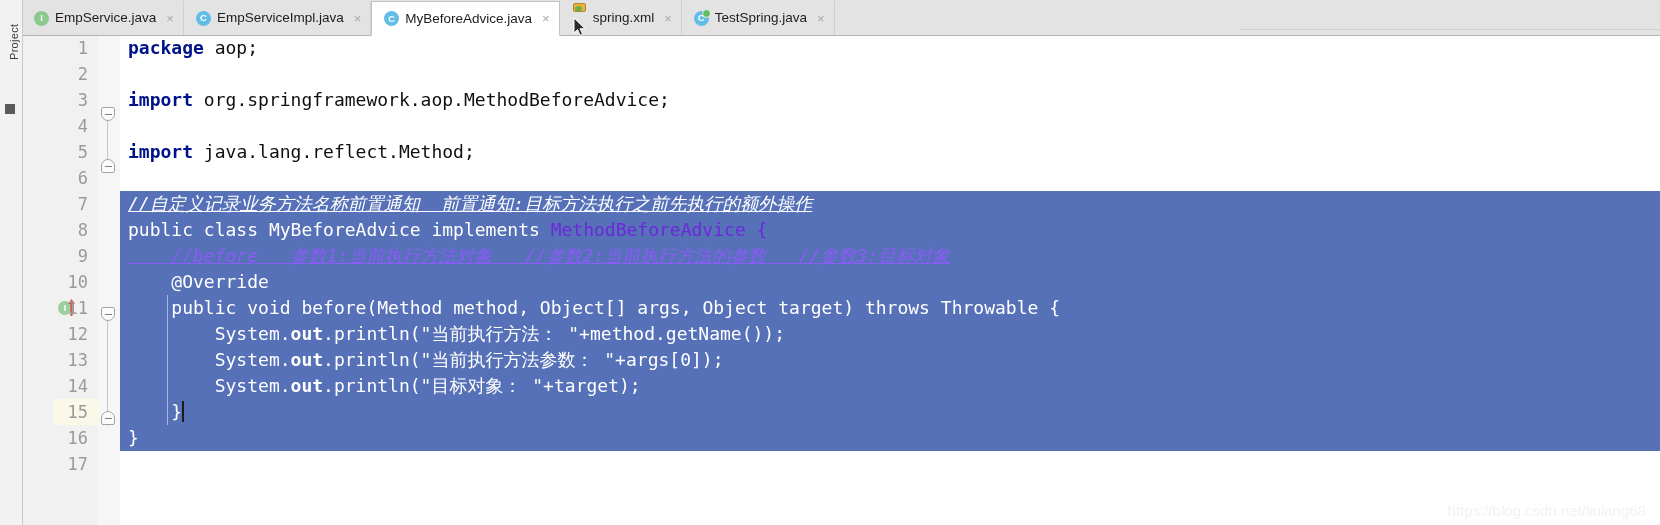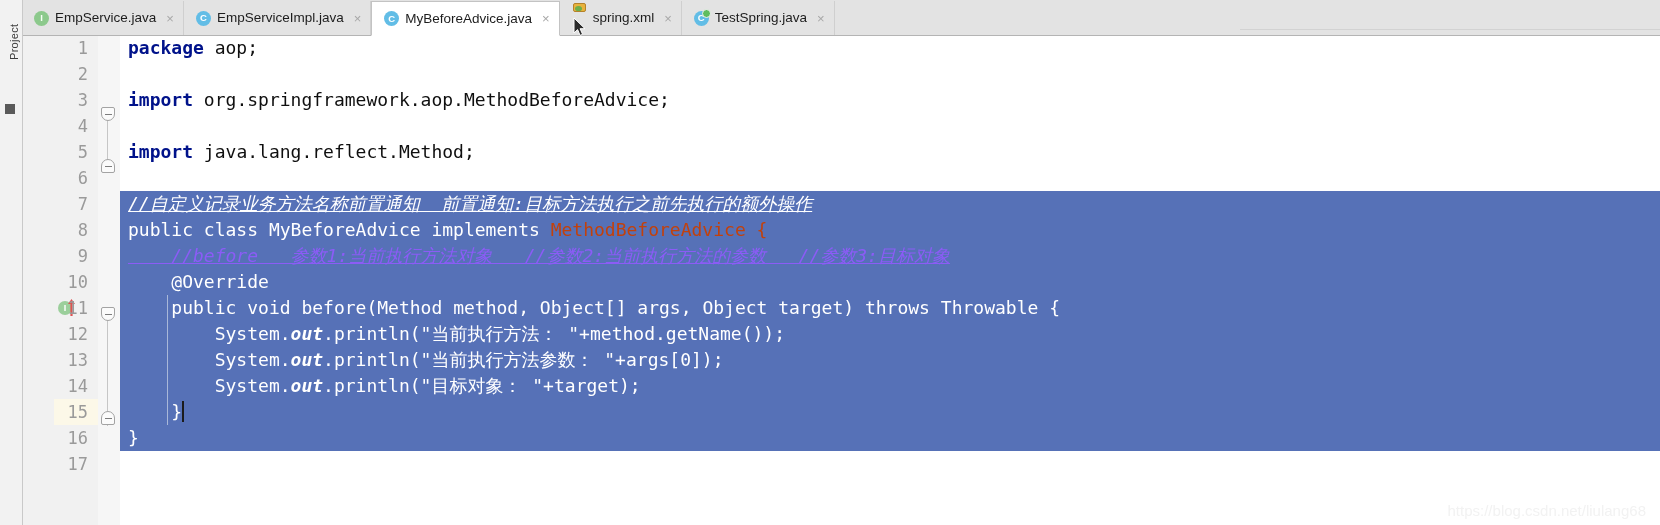--- a/index.html
+++ b/index.html
@@ -159,21 +159,21 @@
     font-family:"DejaVu Sans Mono", monospace;
     font-size:18px;
   }
   .cline{
     height:26px;line-height:26px;white-space:pre;
     color:#0f0f0f;padding-left:8px;
     letter-spacing:0px;
   }
   .kw{color:#00128a;font-weight:bold;}
   .it{font-style:italic;text-decoration:underline;}
-  .bi{font-weight:bold;font-style:italic;}
+  .bi{font-weight:bold;}
   .bold{font-weight:normal;}
 
   
   .selblock{
     position:absolute;left:0;top:156px;width:2000px;height:260px;
     background:#5671b7;
   }
 
   .caret{
     display:inline-block;width:2px;height:21px;background:#1b1b1b;
@@ -338,21 +338,21 @@
       <div class="code" id="code">
           <div class="selblock" style="top: 156px; height: 260px;"></div>
           <div class="indentguide" style="left: 47px; top: 260px; height: 130px;"></div>
           <div class="cline" style="position: relative;"><span class="kw">package</span><span> aop;</span></div>
           <div class="cline" style="position: relative;"></div>
           <div class="cline" style="position: relative;"><span class="kw">import</span><span> org.springframework.aop.MethodBeforeAdvice;</span></div>
           <div class="cline" style="position: relative;"></div>
           <div class="cline" style="position: relative;"><span class="kw">import</span><span> java.lang.reflect.Method;</span></div>
           <div class="cline" style="position: relative;"></div>
           <div class="cline" style="position: relative;"><span class="it" style="color: rgb(255, 255, 255);">//自定义记录业务方法名称前置通知  前置通知:目标方法执行之前先执行的额外操作</span></div>
-          <div class="cline" style="position: relative;"><span class="bold" style="color: rgb(255, 255, 255);">public class</span><span style="color: rgb(255, 255, 255);"> MyBeforeAdvice </span><span class="bold" style="color: rgb(255, 255, 255);">implements</span><span style="color: #c2410c;"> MethodBeforeAdvice {</span></div>
+          <div class="cline" style="position: relative;"><span class="bold" style="color: rgb(255, 255, 255);">public class</span><span style="color: rgb(255, 255, 255);"> MyBeforeAdvice </span><span class="bold" style="color: rgb(255, 255, 255);">implements</span><span style="color: #6d28d9;"> MethodBeforeAdvice {</span></div>
           <div class="cline" style="position: relative;"><span class="it" style="color: #8b5cf6;">    //before   参数1:当前执行方法对象   //参数2:当前执行方法的参数   //参数3:目标对象</span></div>
           <div class="cline" style="position: relative;"><span style="color: rgb(255, 255, 255);">    @Override</span></div>
           <div class="cline" style="position: relative;"><span style="color: rgb(255, 255, 255);">    </span><span class="bold" style="color: rgb(255, 255, 255);">public void</span><span style="color: rgb(255, 255, 255);"> before(Method method, Object[] args, Object target) </span><span class="bold" style="color: rgb(255, 255, 255);">throws</span><span style="color: rgb(255, 255, 255);"> Throwable {</span></div>
           <div class="cline" style="position: relative;"><span style="color: rgb(255, 255, 255);">        System.</span><span class="bi" style="color: rgb(255, 255, 255);">out</span><span style="color: rgb(255, 255, 255);">.println("当前执行方法： "+method.getName());</span></div>
           <div class="cline" style="position: relative;"><span style="color: rgb(255, 255, 255);">        System.</span><span class="bi" style="color: rgb(255, 255, 255);">out</span><span style="color: rgb(255, 255, 255);">.println("当前执行方法参数： "+args[0]);</span></div>
           <div class="cline" style="position: relative;"><span style="color: rgb(255, 255, 255);">        System.</span><span class="bi" style="color: rgb(255, 255, 255);">out</span><span style="color: rgb(255, 255, 255);">.println("目标对象： "+target);</span></div>
           <div class="cline" style="position: relative;"><span style="color: rgb(255, 255, 255);">    }</span><span class="caret"></span></div>
           <div class="cline" style="position: relative;"><span style="color: rgb(255, 255, 255);">}</span></div>
           <div class="cline" style="position: relative;"></div>
         </div>

